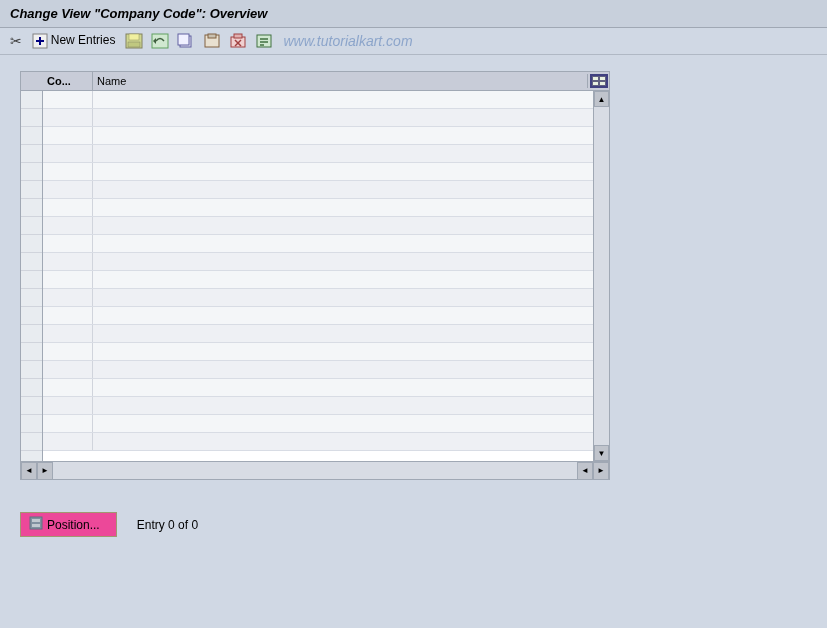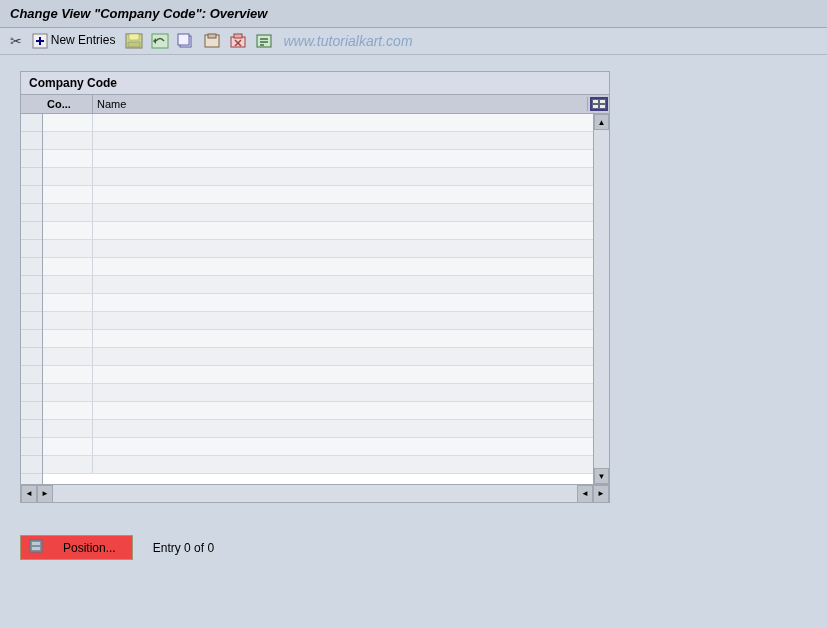--- a/index.html
+++ b/index.html
@@ -219,22 +219,22 @@
     .bottom-bar {
       padding: 16px 20px;
       display: flex;
       align-items: center;
       gap: 20px;
     }
 
     .position-btn {
       display: flex;
       align-items: center;
-      gap: 20px;
-      background-color: #ef4444;
+      gap: 4px;
+      background-color: #ec4899;
       border: 1px solid #a09870;
       padding: 3px 16px 3px 8px;
       cursor: pointer;
       font-size: 12px;
     }
 
     .entry-info {
       font-size: 12px;
     }
 
@@ -329,23 +329,20 @@
       <line x1="5" y1="12" x2="9" y2="12" stroke="#407040" stroke-width="1.5"></line>
     </svg>
   </span>
 
   <span class="watermark">www.tutorialkart.com</span>
 </div>
 
 <div class="main-content">
   <div class="panel">
 
-    <div class="panel-header">
-      <span>Company Code</span>
-    </div>
 
     <div class="table-header-row">
       <div class="row-selector-header"></div>
       <div class="col-co">
         <span>Co...</span>
       </div>
       <div class="col-name">
         <span>Name</span>
       </div>
       <div class="col-icon">

